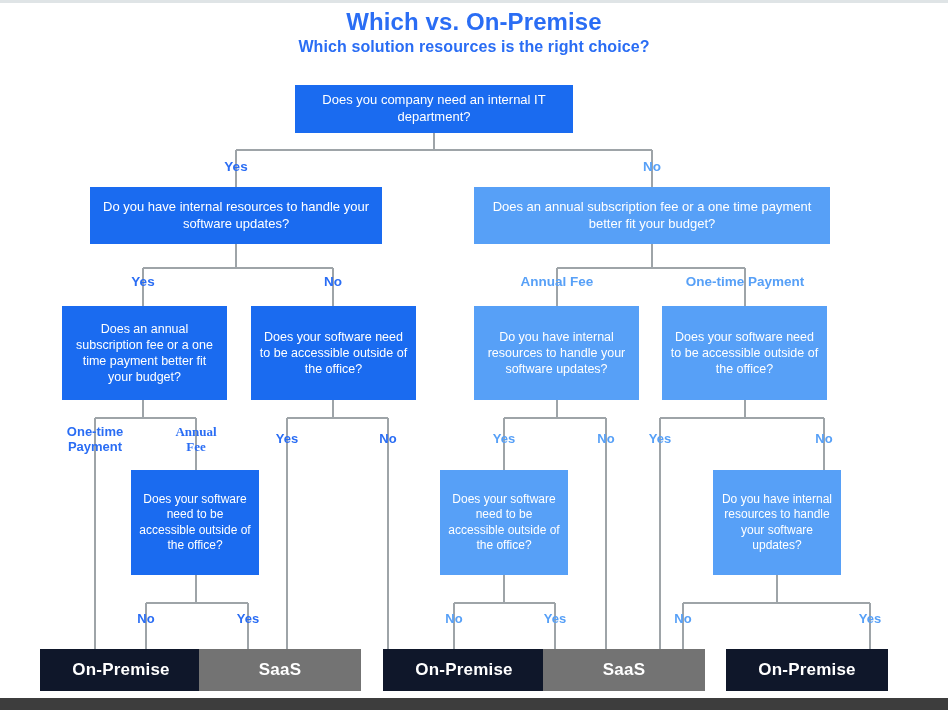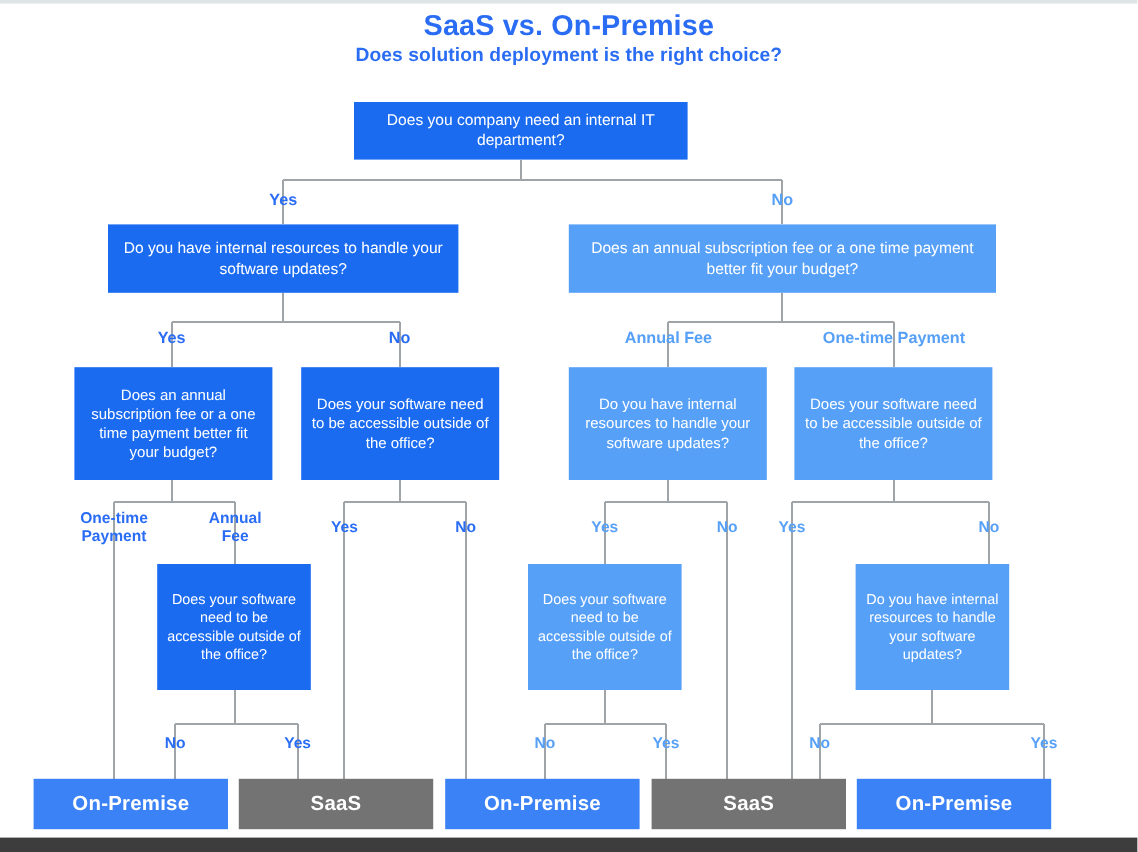--- a/index.html
+++ b/index.html
@@ -41,42 +41,42 @@
   .q-lg   {font-size:13px;}
   .q-md   {font-size:12.5px;}
   .q-sm   {font-size:12px;}
 
   
   .result{
     position:absolute;display:flex;align-items:center;justify-content:center;
     color:#ffffff;font-size:17px;font-weight:bold;letter-spacing:.2px;
     box-sizing:border-box;
   }
-  .onprem{background:#3b82f6;}
+  .onprem{background:#0f172a;margin-left:12px;}
   .saas  {background:#737373;}
 
   
   .elabel{
     position:absolute;text-align:center;font-weight:bold;line-height:1.12;
     white-space:pre-line;
   }
   .lab-dark {color:#2a6df4;}
   .lab-light{color:#57a0f7;}
   .lab-lg{font-size:13.5px;}
   .lab-md{font-size:13px;}
 </style>
 </head>
 <body>
 
 <div id="stage">
 
   <div id="top-rule"></div>
 
-  <div id="title">SaaS vs. On-Premise</div>
-  <div id="subtitle">Does solution deployment is the right choice?</div>
+  <div id="title">Which vs. On-Premise</div>
+  <div id="subtitle">Which solution resources is the right choice?</div>
 
   <svg id="wires" viewBox="0 0 948 710" width="948" height="710" xmlns="http://www.w3.org/2000/svg">
     <g stroke="#9ea4a8" stroke-width="1.6" fill="none" shape-rendering="crispEdges">
 
       <path d="M434,133 L434,150 M434,150 L236,150 M236,150 L236,170"></path>
       <path d="M434,150 L652,150 M652,150 L652,170"></path>
       <path d="M236,150 L236,187"></path>
       <path d="M652,150 L652,187"></path>
 
       <path d="M236,244 L236,268 M143,268 L333,268 M143,268 L143,306 M333,268 L333,306"></path>
@@ -130,21 +130,21 @@
   <div class="node light q-md" style="left:474px;top:306px;width:165px;height:94px;">
     <span class="txt">Do you have internal resources to handle your software updates?</span>
   </div>
 
   <div class="node light q-md" style="left:662px;top:306px;width:165px;height:94px;">
     <span class="txt">Does your software need to be accessible outside of the office?</span>
   </div>
 
   <div class="elabel lab-dark lab-md" style="left:45px;top:425px;width:100px;"><span>One-time
 Payment</span></div>
-  <div class="elabel lab-dark lab-md" style="left:151px;top:425px;width:90px;"><span>Annual
+  <div class="elabel lab-dark lab-md" style="left:151px;top:425px;width:90px;font-family:Liberation Serif, serif;"><span>Annual
 Fee</span></div>
   <div class="elabel lab-dark lab-md" style="left:247px;top:432px;width:80px;"><span>Yes</span></div>
   <div class="elabel lab-dark lab-md" style="left:348px;top:432px;width:80px;"><span>No</span></div>
   <div class="elabel lab-light lab-md" style="left:464px;top:432px;width:80px;"><span>Yes</span></div>
   <div class="elabel lab-light lab-md" style="left:566px;top:432px;width:80px;"><span>No</span></div>
   <div class="elabel lab-light lab-md" style="left:620px;top:432px;width:80px;"><span>Yes</span></div>
   <div class="elabel lab-light lab-md" style="left:784px;top:432px;width:80px;"><span>No</span></div>
 
   <div class="node dark q-sm" style="left:131px;top:470px;width:128px;height:105px;">
     <span class="txt">Does your software need to be accessible outside of the office?</span>

